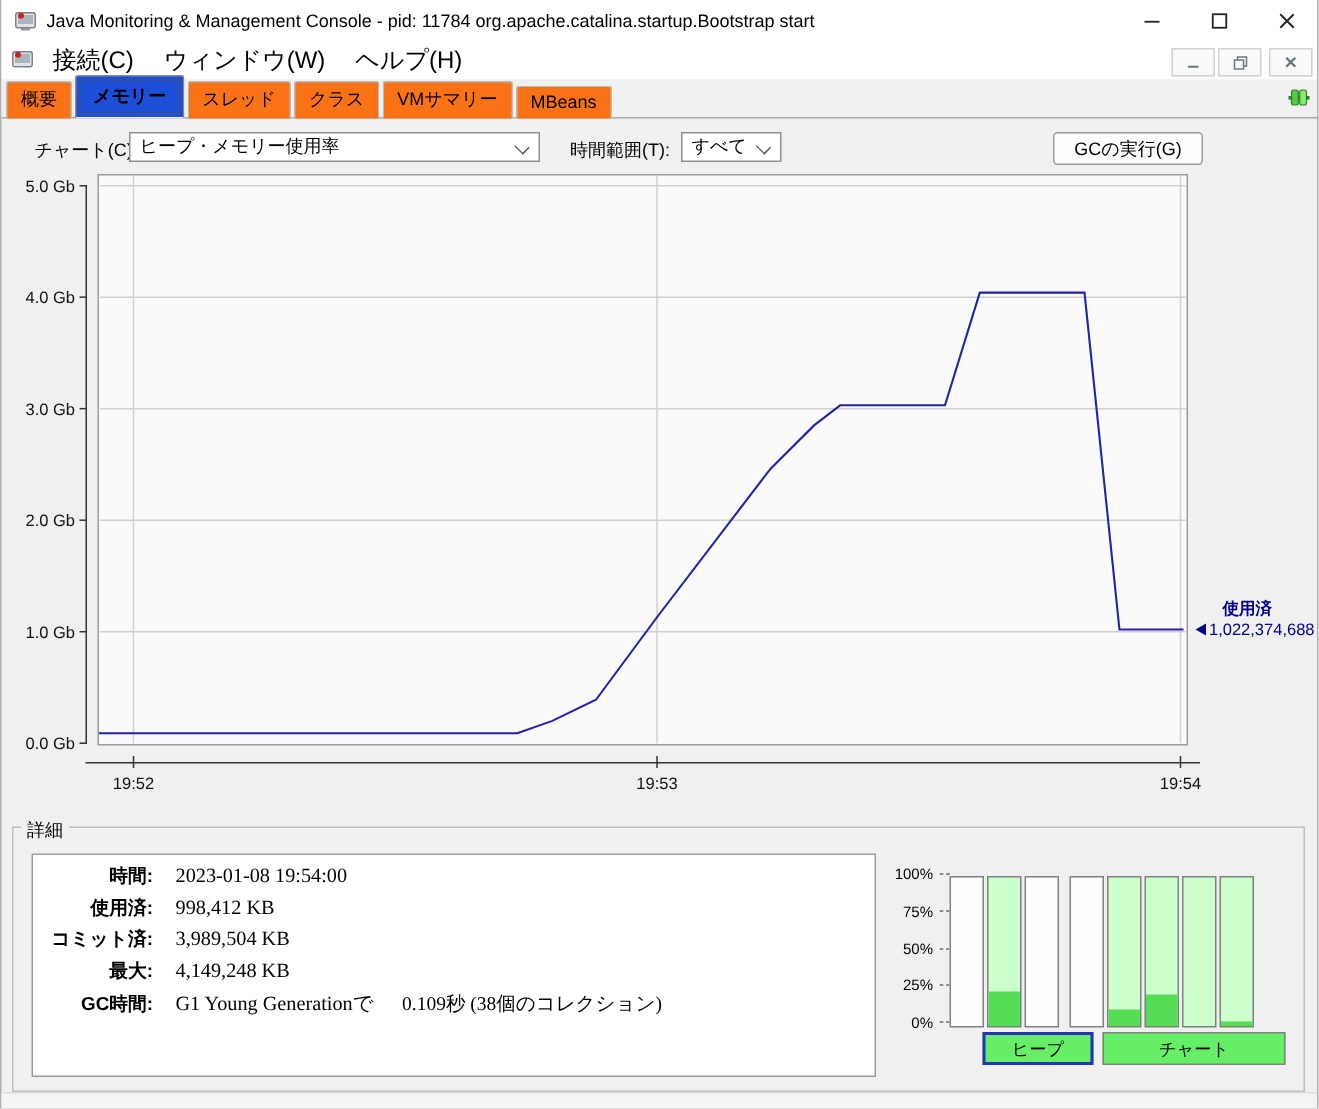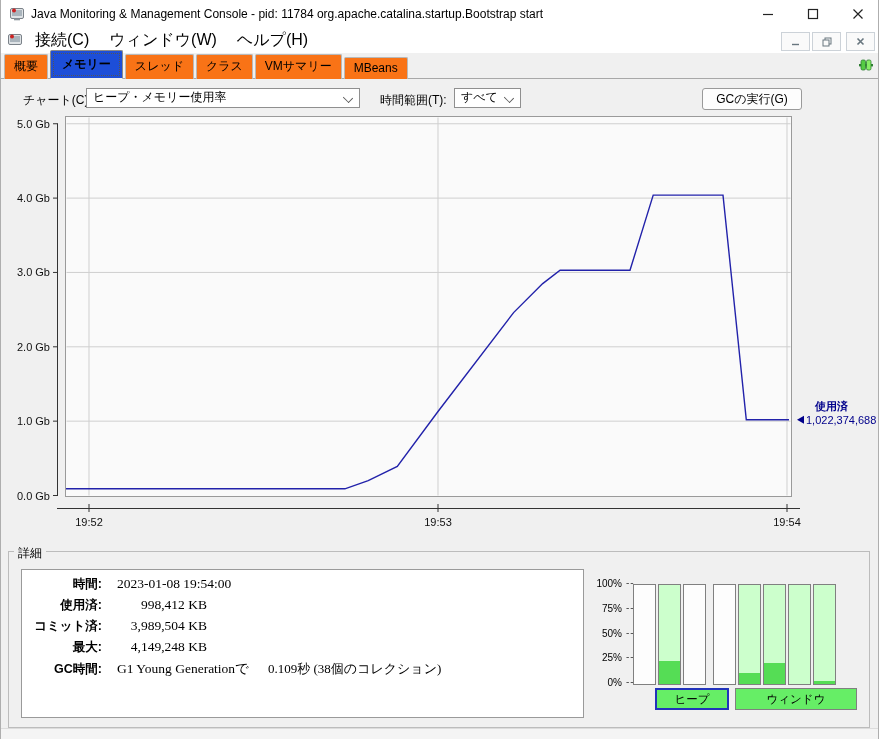--- a/index.html
+++ b/index.html
@@ -37,21 +37,21 @@
   
   #chart-svg{position:absolute;left:0;top:110px;}
   
   .groupbox{position:absolute;left:8px;top:551px;width:862px;height:177px;border:1px solid #bcbcbc;box-sizing:border-box;}
   .grouplabel{position:absolute;left:14px;top:545px;background:#f0f0f0;padding:0 4px;font-size:12px;}
   .detailbox{position:absolute;left:21px;top:569px;width:563px;height:149px;background:#ffffff;border:1px solid #9a9a9a;box-sizing:border-box;}
   #detail-rows{position:absolute;left:0;top:6px;width:100%;}
   .drow{position:relative;height:21px;font-size:13px;white-space:nowrap;}
   .dlabel{display:inline-block;width:80px;text-align:right;font-weight:bold;font-size:12.5px;}
   .dval{font-family:"Liberation Serif",serif;font-size:13.5px;margin-left:15px;}
-  .dnum{display:inline-block;width:90px;text-align:right;}
+  .dnum{display:inline-block;width:90px;}
   .dstat{position:absolute;top:0;font-family:"Liberation Serif",serif;font-size:13px;}
   
   .pscale{position:absolute;font-size:10px;width:36px;text-align:right;}
   .ptick{position:absolute;font-size:10px;color:#444;letter-spacing:1px;}
   .pbar{position:absolute;top:584px;width:21px;height:99px;border:1px solid #808080;background:#fdfdfd;}
   .pbar.committed{background:#ccffcc;}
   .pfill{position:absolute;left:0;right:0;bottom:0;background:#55dd55;}
   .pbtn{position:absolute;top:688px;height:22px;background:#66ee66;border:1px solid #808080;box-sizing:border-box;
         font-size:11.5px;display:flex;align-items:center;justify-content:center;margin-left:22px;}
   .pbtn.focus{border:2px solid #2233bb;}
@@ -216,17 +216,17 @@
       <div class="pbar committed" style="left: 738px;">
         <div class="pfill" style="height: 11px;"></div>
       </div>
       <div class="pbar committed" style="left: 763px;">
         <div class="pfill" style="height: 21px;"></div>
       </div>
       <div class="pbar committed" style="left: 788px;"></div>
       <div class="pbar committed" style="left: 813px;">
         <div class="pfill" style="height: 3px;"></div>
       </div>
-      <div class="pbtn" style="left: 713px; width: 122px;">ウィンドウ</div>
+      <div class="pbtn" style="left: 713px; width: 122px;">チャート</div>
     </div>
 
   <div class="bottomstrip"></div>
 </div>
 
 </body></html>

